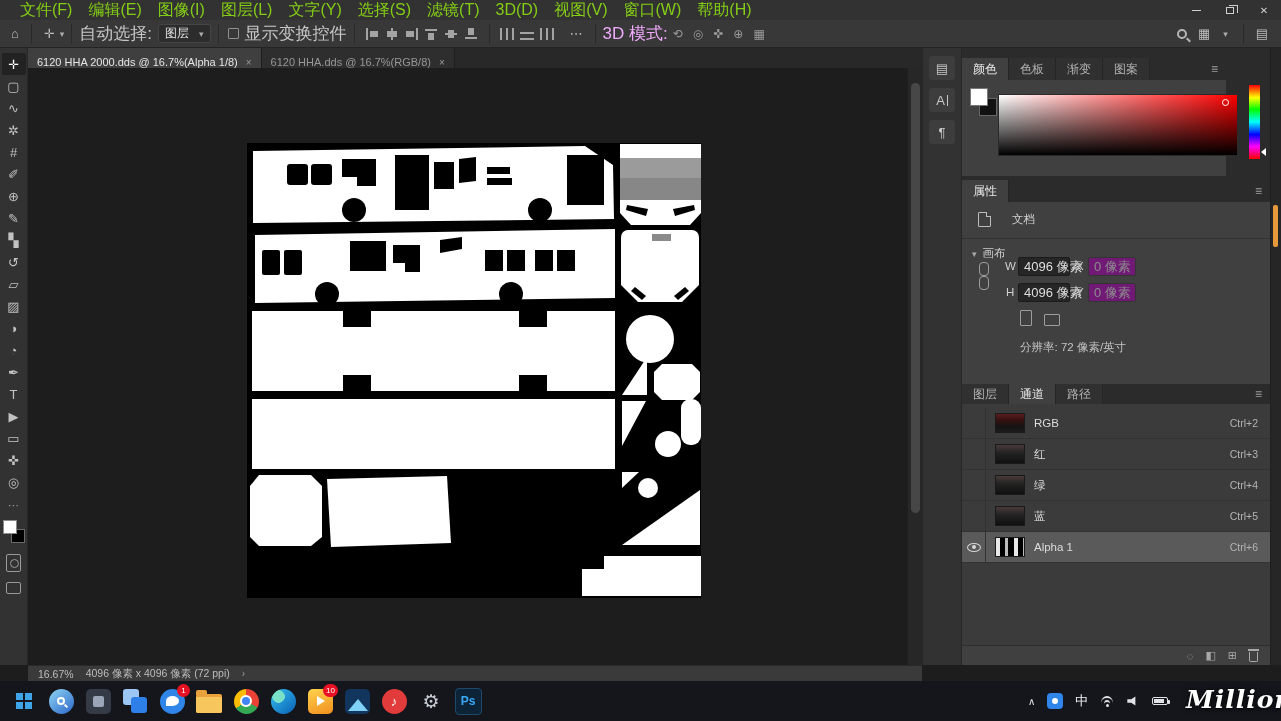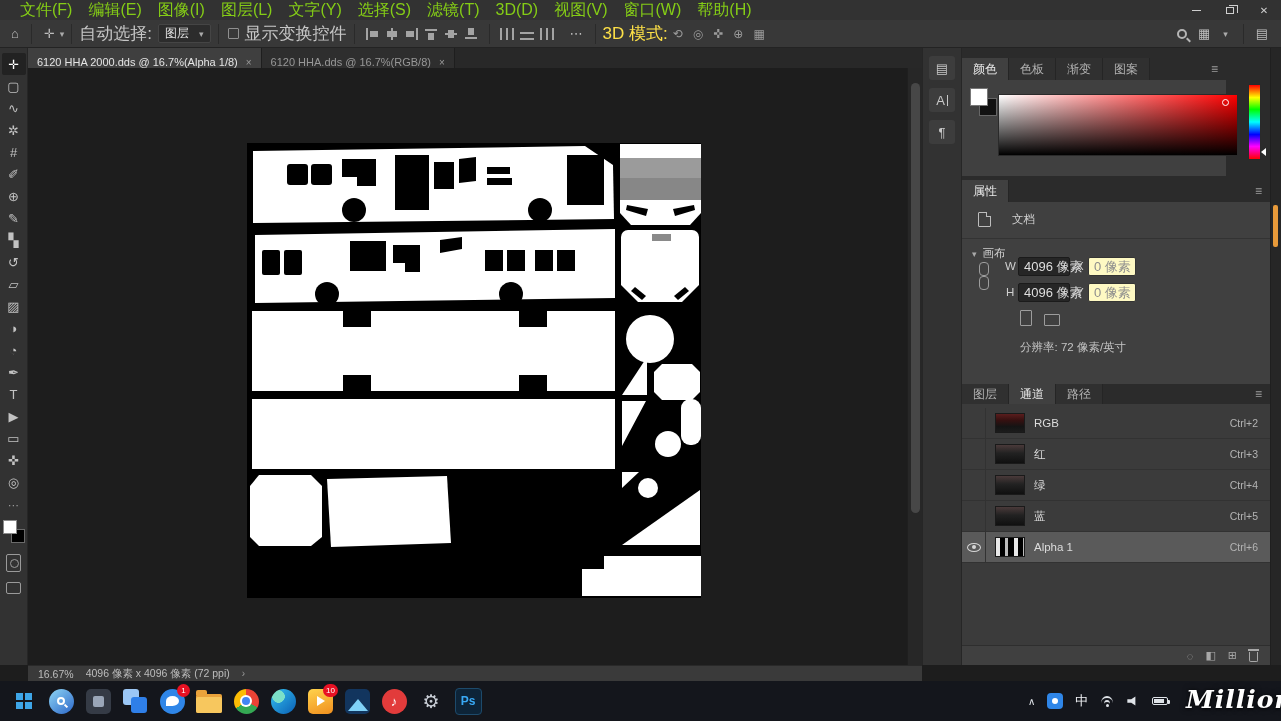--- a/index.html
+++ b/index.html
@@ -82,21 +82,21 @@
   .grad-box{position:absolute;left:36px;top:14px;width:240px;height:62px;background:linear-gradient(to top,#000,rgba(0,0,0,0)),linear-gradient(to right,#fff,#f00);border:1px solid #2a2a2a}
   .grad-ring{position:absolute;right:8px;top:4px;width:7px;height:7px;border:1px solid #fff;border-radius:50%}
   .hue-strip{position:absolute;left:286px;top:4px;width:13px;height:76px;border:1px solid #2a2a2a;background:linear-gradient(to bottom,#f00,#ff0 17%,#0f0 33%,#0ff 50%,#00f 67%,#f0f 83%,#f00)}
   .hue-marker{position:absolute;left:299px;top:68px;width:0;height:0;border-top:4px solid transparent;border-bottom:4px solid transparent;border-right:5px solid #fff}
   .mini-sw{position:absolute;left:8px;top:8px;width:30px;height:30px}
   .mini-fg{position:absolute;left:0;top:0;width:18px;height:18px;background:#fff;border:1px solid #777;z-index:2}
   .mini-bg{position:absolute;left:9px;top:10px;width:18px;height:18px;background:#111;border:1px solid #666}
 
   .plabel{font-size:11.5px;color:#cfcfcf}
   .field{height:19px;background:#262626;border:1px solid #1b1b1b;border-radius:2px;color:#dedede;font-size:13px;display:flex;align-items:center;padding:0 5px;white-space:nowrap}
-  .field.disabled{background:#fef9c3;border-color:#343434;color:#8d8d8d}
+  .field.disabled{background:#701a75;border-color:#343434;color:#8d8d8d}
   .docico{width:13px;height:15px;border:1px solid #bdbdbd;border-radius:1px;position:relative}
   .docico::after{content:"";position:absolute;right:-1px;top:-1px;width:4px;height:4px;background:#404040;border-left:1px solid #bdbdbd;border-bottom:1px solid #bdbdbd}
   .linkico{position:relative;width:10px;height:36px}
   .linkico::before,.linkico::after{content:"";position:absolute;left:1px;width:8px;height:12px;border:1.5px solid #9d9d9d;border-radius:4px}
   .linkico::before{top:4px}.linkico::after{top:18px}
   .orient-p{width:12px;height:16px;border:1px solid #9d9d9d;border-radius:1px}
   .orient-l{width:16px;height:12px;border:1px solid #9d9d9d;border-radius:1px;margin-top:4px}
   .hr{position:absolute;left:0;width:308px;height:1px;background:#333}
 
   .ch-row{position:absolute;left:0;width:308px;height:31px;display:flex;align-items:center;background:#3b3b3b;border-bottom:1px solid #323232}
@@ -213,21 +213,21 @@
   <span class="alico al-r"></span>
   <span class="alico al-t"></span>
   <span class="alico al-m"></span>
   <span class="alico al-b"></span>
   <span class="ob-sep"></span>
   <span class="dico"></span>
   <span class="dico h"></span>
   <span class="dico"></span>
   <span class="ob-ico" style="margin-left:8px">⋯</span>
   <span class="ob-sep"></span>
-  <span class="ob-label" style="color:#fde047">3D 模式:</span>
+  <span class="ob-label" style="color:#f0abfc">3D 模式:</span>
   <span class="t3d">⟲</span>
   <span class="t3d">◎</span>
   <span class="t3d">✜</span>
   <span class="t3d">⊕</span>
   <span class="t3d">▦</span>
   <span style="flex:1"></span>
   <span class="mag"></span>
   <span class="ob-ico">▦</span>
   <span class="dd-caret" style="margin:0 8px">▾</span>
   <span class="ob-sep"></span>

